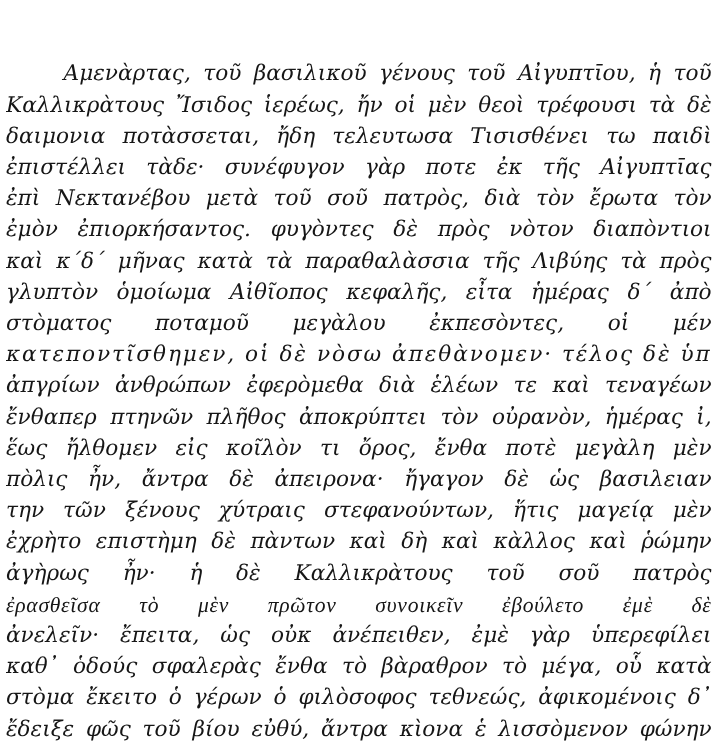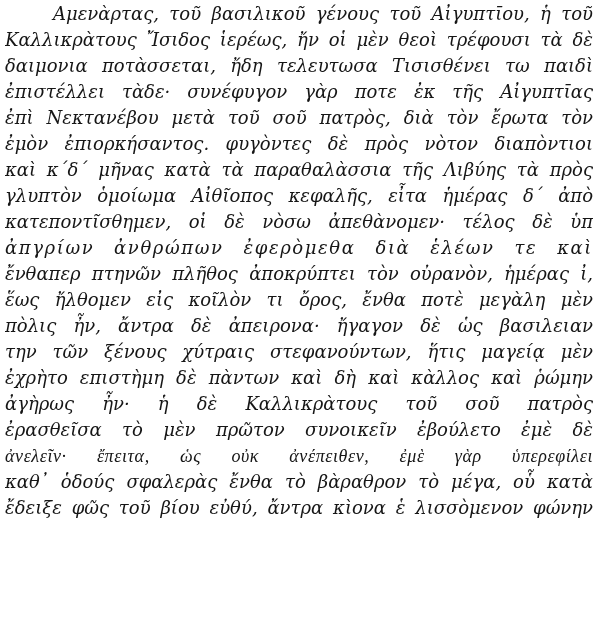--- a/index.html
+++ b/index.html
@@ -9,20 +9,21 @@
     height: 625px;
     background: #ffffff;
     overflow: hidden;
   }
   .page {
     box-sizing: border-box;
     width: 600px;
     height: 486px;
     padding: 1px 7px 0 5px;
     background: #ffffff;
+    margin-top: 48px;
   }
   .line {
     font-family: "DejaVu Serif", serif;
     font-style: italic;
     font-size: 18px;
     line-height: 26px;
     height: 26px;
     color: #161616;
     text-align: justify;
     text-align-last: justify;
@@ -39,25 +40,27 @@
 
 <div class="page">
   <div class="line">Αμενὰρτας, τοῦ βασιλικοῦ γένους τοῦ Αἰγυπτῑου, ἡ τοῦ</div>
   <div class="line">Καλλικρὰτους Ἴσιδος ἱερέως, ἤν οἱ μὲν θεοὶ τρέφουσι τὰ δὲ</div>
   <div class="line">δαιμονια ποτὰσσεται, ἤδη τελευτωσα Τισισθένει τω παιδὶ</div>
   <div class="line">ἐπιστέλλει τὰδε·  συνέφυγον γὰρ ποτε ἐκ τῆς Αἰγυπτῑας</div>
   <div class="line">ἐπὶ Νεκτανέβου μετὰ τοῦ σοῦ πατρὸς, διὰ τὸν ἔρωτα τὸν</div>
   <div class="line">ἐμὸν ἐπιορκήσαντος. φυγὸντες δὲ πρὸς νὸτον διαπὸντιοι</div>
   <div class="line">καὶ κ´δ´ μῆνας κατὰ τὰ παραθαλὰσσια τῆς Λιβύης τὰ πρὸς</div>
   <div class="line">γλυπτὸν ὁμοίωμα Αἰθῖοπος κεφαλῆς, εἶτα ἡμέρας δ´ ἀπὸ</div>
+  <div class="line">στὸματος ποταμοῦ μεγὰλου ἐκπεσὸντες, οἱ μέν</div>
   <div class="line">κατεποντῖσθημεν, οἱ δὲ νὸσω ἀπεθὰνομεν· τέλος δὲ ὑπ</div>
   <div class="line">ἀπγρίων ἀνθρώπων ἐφερὸμεθα διὰ ἑλέων τε καὶ τεναγέων</div>
   <div class="line">ἔνθαπερ πτηνῶν πλῆθος ἀποκρύπτει τὸν οὐρανὸν, ἡμέρας ἰ,</div>
   <div class="line">ἕως ἤλθομεν εἰς κοῖλὸν τι ὄρος, ἔνθα ποτὲ μεγὰλη μὲν</div>
   <div class="line">πὸλις ἦν, ἄντρα δὲ ἀπειρονα·  ἤγαγον δὲ ὡς βασιλειαν</div>
   <div class="line">την τῶν ξένους χύτραις στεφανούντων, ἥτις μαγείᾳ μὲν</div>
   <div class="line">ἐχρὴτο επιστὴμη δὲ πὰντων καὶ δὴ καὶ κὰλλος καὶ ῥώμην</div>
   <div class="line">ἀγὴρως ἦν·  ἡ δὲ Καλλικρὰτους τοῦ σοῦ πατρὸς</div>
   <div class="line">ἐρασθεῖσα τὸ μὲν πρῶτον συνοικεῖν ἐβούλετο ἐμὲ δὲ</div>
   <div class="line">ἀνελεῖν·  ἔπειτα, ὡς οὐκ ἀνέπειθεν, ἐμὲ γὰρ ὑπερεφίλει</div>
   <div class="line">καθ᾽ ὁδούς σφαλερὰς ἔνθα τὸ βὰραθρον τὸ μέγα, οὗ κατὰ</div>
+  <div class="line">στὸμα ἔκειτο ὁ γέρων ὁ φιλὸσοφος τεθνεώς, ἀφικομένοις δ᾽</div>
   <div class="line">ἔδειξε φῶς τοῦ βίου εὐθύ, ἄντρα κὶονα ἑ λισσὸμενον φώνην</div>
 </div>
 
 </body></html>

